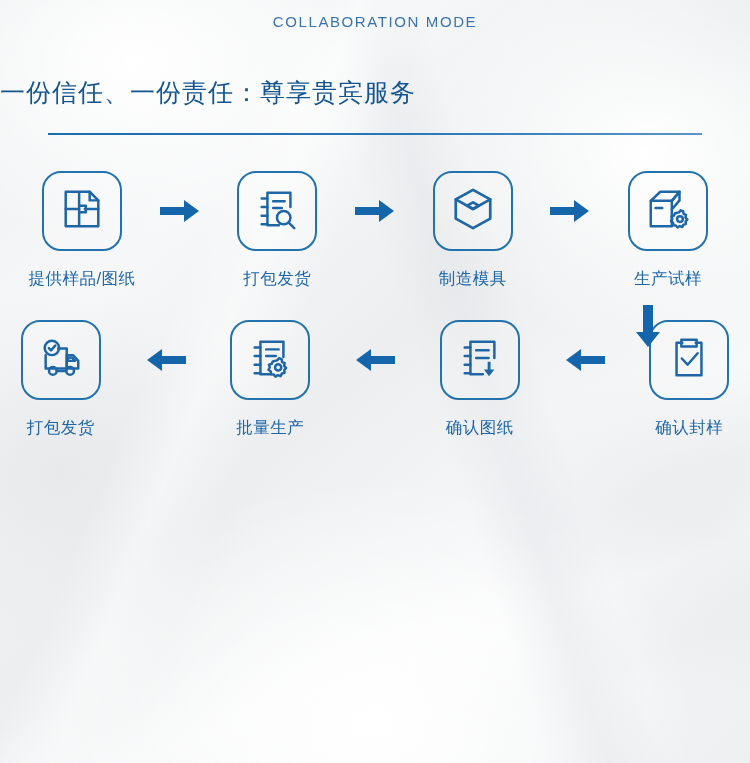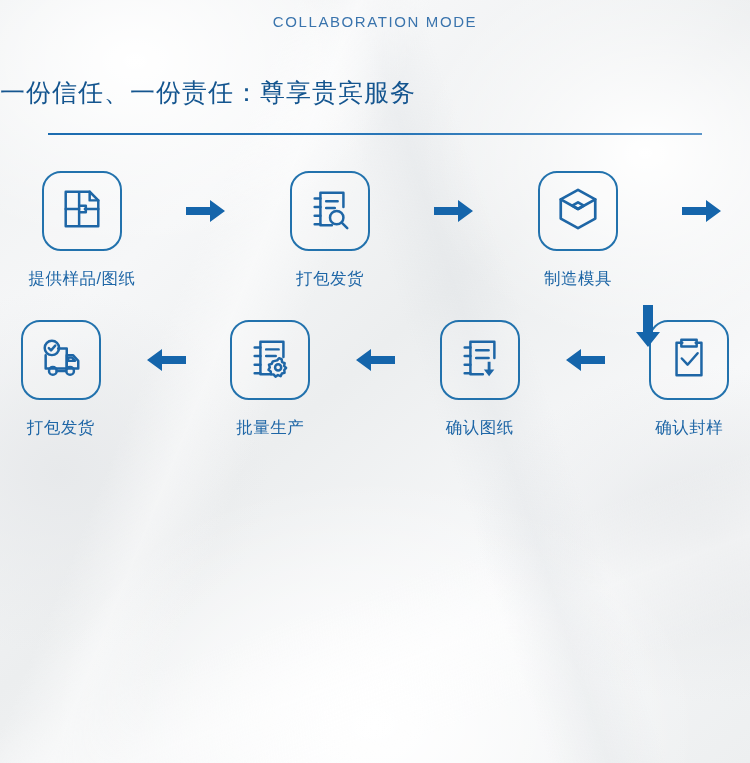--- a/index.html
+++ b/index.html
@@ -164,20 +164,35 @@
         </div>
         <div class="step-label">制造模具</div>
       </div>
 
       <div class="arrow">
         <svg width="44" height="30" viewBox="0 0 44 30">
             <path d="M2 11h24V4l15 11-15 11v-7H2z" fill="#1565ab"></path>
           </svg>
       </div>
 
+      <div class="step">
+        <div class="iconbox">
+          <span>
+            <svg width="46" height="46" viewBox="0 0 48 48" fill="none" stroke="#1e66a6" stroke-width="2.6" stroke-linecap="round" stroke-linejoin="round">
+              <path d="M6 15.5L16 6h20l-8 9.5z"></path>
+              <path d="M6 15.5V42h22V15.5"></path>
+              <path d="M28 15.5L36 6v9l-8 9.5"></path>
+              <path d="M11 23h7"></path>
+              <path d="M35.5 27.5l1.8-2.1 2.6 1 .4 2.7 2.5 1.1-.6 2.7 2 1.9-1.8 2.1.3 2.7-2.6.7-1.2 2.5-2.6-1-2.3 1.5-1.8-2-2.7-.3-.2-2.7-2.2-1.6 1.3-2.4-.8-2.6 2.6-.8 1.2-2.4z"></path>
+              <circle cx="36.5" cy="34.5" r="3"></circle>
+            </svg>
+          </span>
+        </div>
+        <div class="step-label">生产试样</div>
+      </div>
 
     </div>
 
     <div class="downwrap">
       <svg width="30" height="46" viewBox="0 0 30 46">
           <path d="M10 2h10v27h7L15 44 3 29h7z" fill="#1565ab"></path>
         </svg>
     </div>
 
     <div class="row r2">

